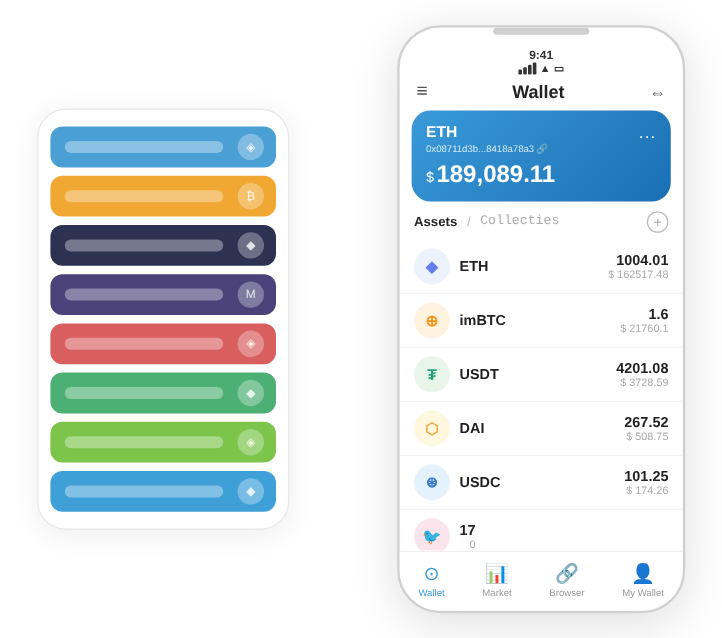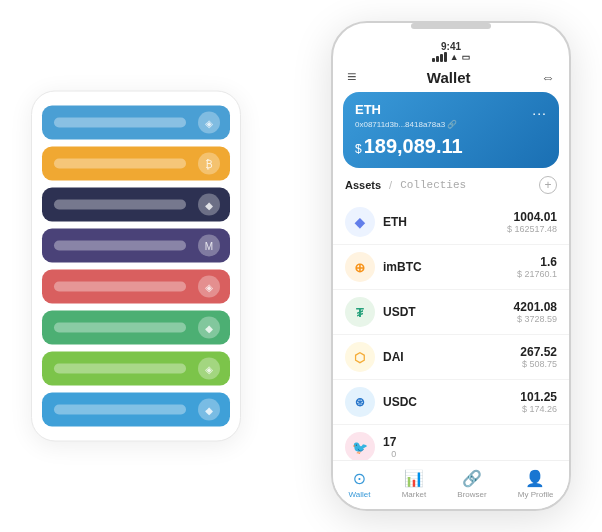--- a/index.html
+++ b/index.html
@@ -497,17 +497,17 @@
       <div class="nav-item">
         <span class="nav-icon">📊</span>
         <span class="nav-label">Market</span>
       </div>
       <div class="nav-item">
         <span class="nav-icon">🔗</span>
         <span class="nav-label">Browser</span>
       </div>
       <div class="nav-item">
         <span class="nav-icon">👤</span>
-        <span class="nav-label">My Profile</span>
+        <span class="nav-label">My Wallet</span>
       </div>
     </div>
   </div>
 </div>
 
 </body></html>

